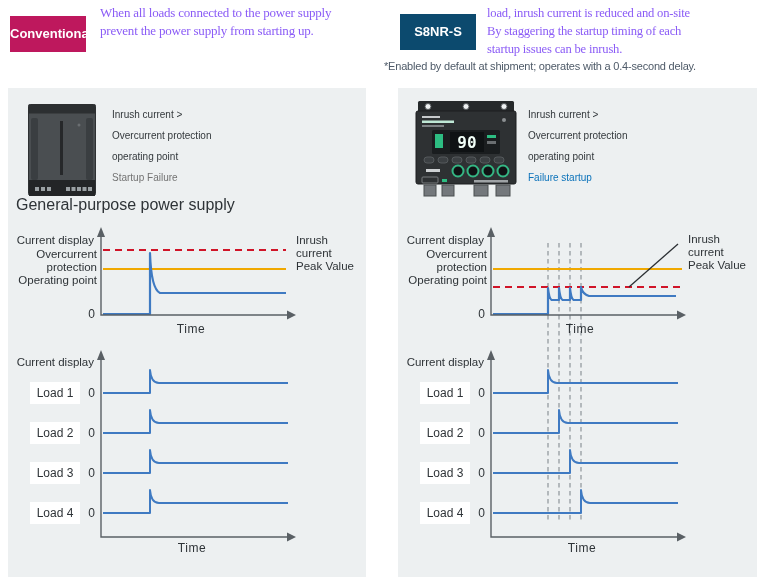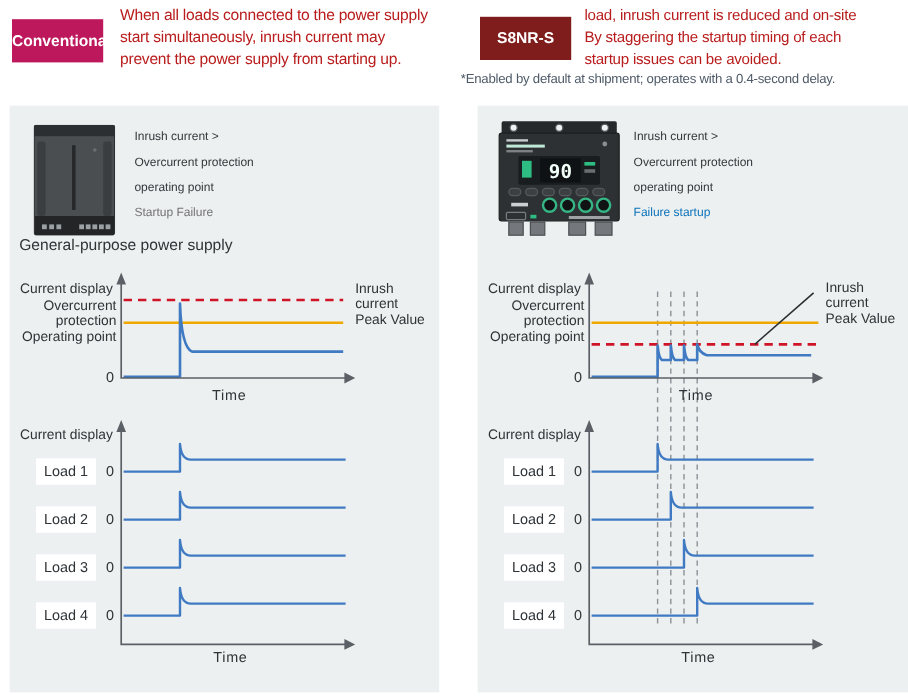--- a/index.html
+++ b/index.html
@@ -2,43 +2,43 @@
 <html><head>
 <meta charset="utf-8">
 <style>
   html,body{margin:0;padding:0;background:#fff;font-family:"Liberation Sans",sans-serif;}
   .stage{position:relative;width:757px;height:581px;background:#fff;overflow:hidden;}
 
   
   .badge{position:absolute;width:76px;height:36px;line-height:36px;text-align:center;
          color:#fff;font-size:13px;font-weight:bold;}
   .badge-gray{left:10px;top:16px;background:#be185d;}
-  .badge-blue{left:400px;top:14px;background:#7f1d1d;}
-  .hdr-text{position:absolute;top:4px;font-size:13px;line-height:18px;color:#b91c1c;letter-spacing:-0.2px;}
+  .badge-blue{left:400px;top:14px;background:#0c4a6e;}
+  .hdr-text{position:absolute;top:4px;font-size:13px;line-height:18px;color:#8b5cf6;letter-spacing:-0.2px;font-family:Liberation Serif, serif;}
   .hdr-text div{white-space:nowrap;}
   .hdr-left-text{left:100px;width:290px;}
   .hdr-right-text{left:487px;width:270px;font-size:12.6px;}
   .note{position:absolute;left:384px;top:60px;font-size:11px;color:#4e5a68;letter-spacing:-0.2px;white-space:nowrap;}
 
   
   .panel{position:absolute;top:88px;height:489px;background:#edf0f1;}
   .panel-left{left:8px;width:358px;}
   .panel-right{left:398px;width:359px;}
 
   .device{position:absolute;}
   .dev-left{left:20px;top:16px;}
   .dev-right{left:16px;top:10px;}
 
   .headline{position:absolute;top:16px;font-size:10px;line-height:21px;color:#33383c;}
   .hl-left{left:104px;}
   .hl-right{left:130px;}
   .result-left{color:#737373;}
   .result-right{color:#0b72ba;}
 
-  .caption{position:absolute;left:8px;top:108px;font-size:13px;color:#2e3337;white-space:nowrap;}
+  .caption{position:absolute;left:8px;top:108px;font-size:16px;color:#2e3337;white-space:nowrap;}
 
   .chart{position:absolute;left:0;top:0;}
   .chart text{font-family:"Liberation Sans",sans-serif;fill:#2e3337;font-size:11.5px;}
   .chart text.zero{font-size:12px;}
   .chart text.time{font-size:12px;letter-spacing:0.6px;}
   .chart text.load{font-size:12px;}
   .axis{stroke:#5a6065;stroke-width:1.4;fill:none;}
   .arrow{fill:#5a6065;}
   .blue{stroke:#3f7ac2;stroke-width:2.2;fill:none;stroke-linejoin:round;}
   .blue-thin{stroke:#3f7ac2;stroke-width:2;fill:none;stroke-linejoin:round;}
@@ -49,29 +49,28 @@
   .callout{stroke:#2b2f33;stroke-width:1.3;fill:none;}
 </style>
 </head>
 <body>
 
 <div class="stage">
 
   <div class="badge badge-gray">Conventional</div>
   <div class="hdr-text hdr-left-text">
     <div>When all loads connected to the power supply</div>
-    <div>start simultaneously, inrush current may</div>
     <div>prevent the power supply from starting up.</div>
   </div>
 
   <div class="badge badge-blue">S8NR-S</div>
   <div class="hdr-text hdr-right-text">
     <div>load, inrush current is reduced and on-site</div>
     <div>By staggering the startup timing of each</div>
-    <div>startup issues can be avoided.</div>
+    <div>startup issues can be inrush.</div>
   </div>
   <div class="note">*Enabled by default at shipment; operates with a 0.4-second delay.</div>
 
   <section class="panel panel-left">
 
     <svg class="device dev-left" width="68" height="94" viewBox="0 0 68 94">
       <rect x="0.5" y="0.5" width="67" height="91" rx="2" fill="#4a4e51" stroke="#2e3133"></rect>
       <rect x="0.5" y="0.5" width="67" height="9" fill="#2c2f31"></rect>
       <rect x="3" y="14" width="7" height="62" rx="2" fill="#3a3e41"></rect>
       <rect x="58" y="14" width="7" height="62" rx="2" fill="#3a3e41"></rect>

